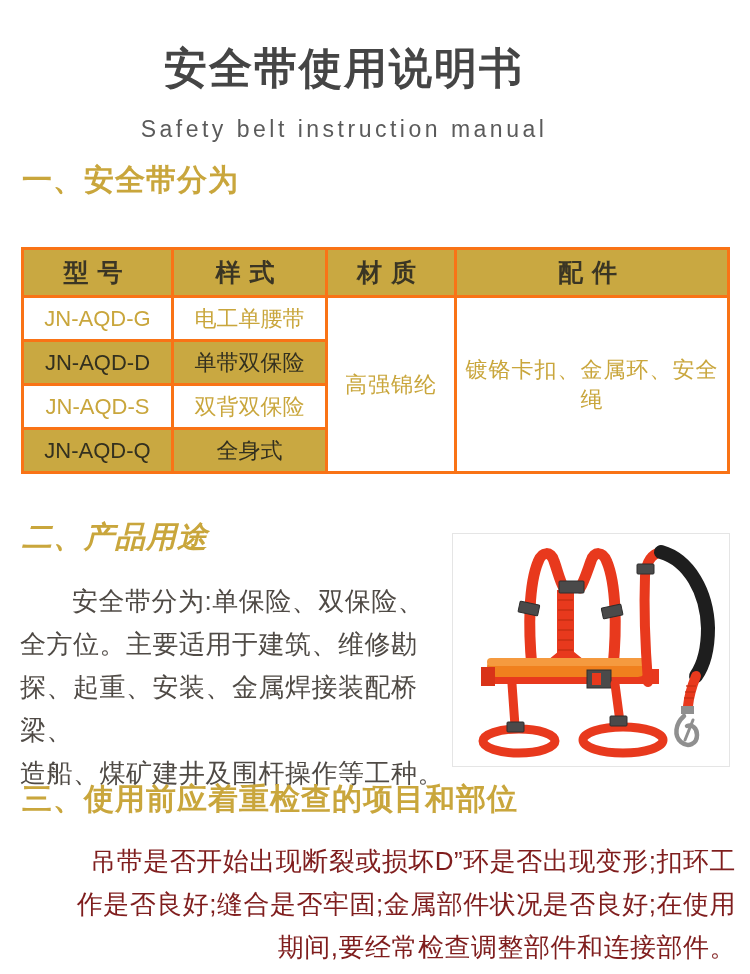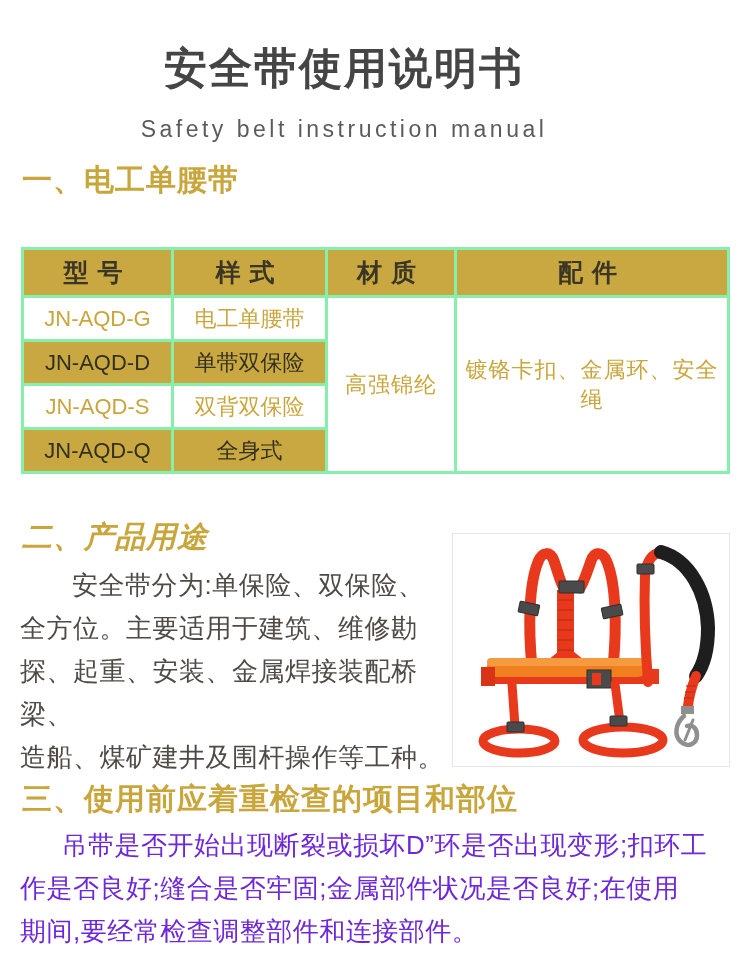--- a/index.html
+++ b/index.html
@@ -17,53 +17,53 @@
   .main-title{font-size:43px;font-weight:700;color:var(--title-gray);letter-spacing:2px;line-height:1.15;}
   .subtitle{margin-top:23px;font-size:23px;font-weight:400;color:#5B5B5B;letter-spacing:3.5px;}
 
   .sec-heading{position:absolute;left:22px;font-size:30px;font-weight:700;color:var(--gold);letter-spacing:1px;}
   .sec1{top:160px;}
   .sec2{top:517px;font-style:italic;}
   .sec3{top:779px;}
 
   table.cls{
     position:absolute;left:21px;top:247px;width:709px;
-    border-collapse:separate;border-spacing:3px;background:#86efac;table-layout:fixed;
+    border-collapse:separate;border-spacing:3px;background:#f97316;table-layout:fixed;
   }
   table.cls th{
     background:var(--table-gold);color:#3A3524;font-size:25px;font-weight:700;
     letter-spacing:9px;text-align:center;height:45px;
   }
   table.cls td{text-align:center;vertical-align:middle;font-size:22px;height:41px;}
   tr.row-light td.cell{background:#FFFFFF;color:var(--gold);}
   tr.row-dark td.cell{background:var(--table-gold);color:var(--dark-on-gold);margin-left:30px;}
   td.merged{background:#FFFFFF;color:var(--gold);font-size:22px;letter-spacing:1px;}
 
   .para{
     position:absolute;font-size:26px;line-height:43px;color:var(--body-gray);
-    white-space:pre-line;letter-spacing:0.5px;
+    white-space:pre-line;letter-spacing:0.5px;margin-top:16px;
   }
   .para-usage{left:20px;top:564px;width:442px;text-indent:2em;}
-  .para-check{left:20px;top:824px;width:716px;text-indent:1.6em;color:#6d28d9;}
+  .para-check{left:20px;top:824px;width:716px;text-indent:1.6em;color:#7f1d1d;text-align:right;}
 
   .photo{
     position:absolute;left:452px;top:533px;width:278px;height:234px;
     border:1px solid #E5E5E5;background:#fff;
   }
   .photo svg{display:block;width:100%;height:100%;}
 </style>
 </head>
 <body>
 
 <div class="title-block">
   <div class="main-title">安全带使用说明书</div>
   <div class="subtitle">Safety belt instruction manual</div>
 </div>
 
-<div class="sec-heading sec1">一、电工单腰带</div>
+<div class="sec-heading sec1">一、安全带分为</div>
 
 <table class="cls">
   <colgroup>
     <col style="width:147px">
       <col style="width:151px">
       <col style="width:126px">
       <col style="width:270px">
   </colgroup>
   <tbody>
       <tr>

